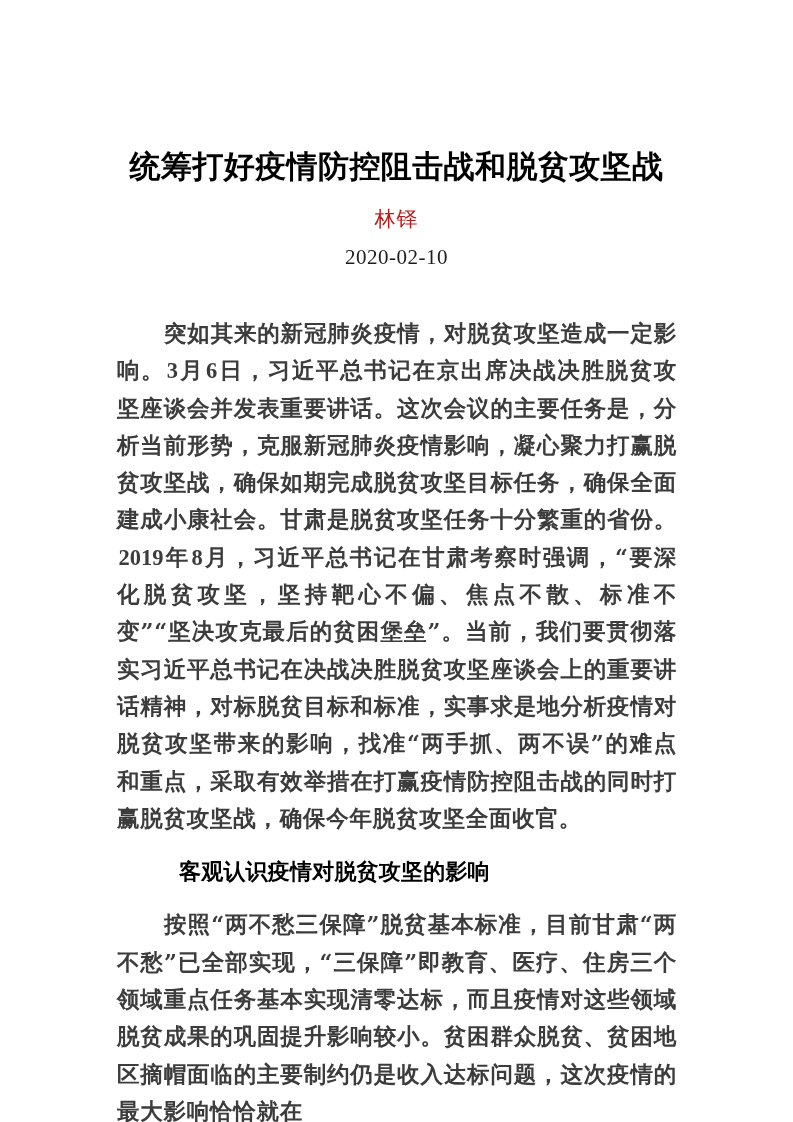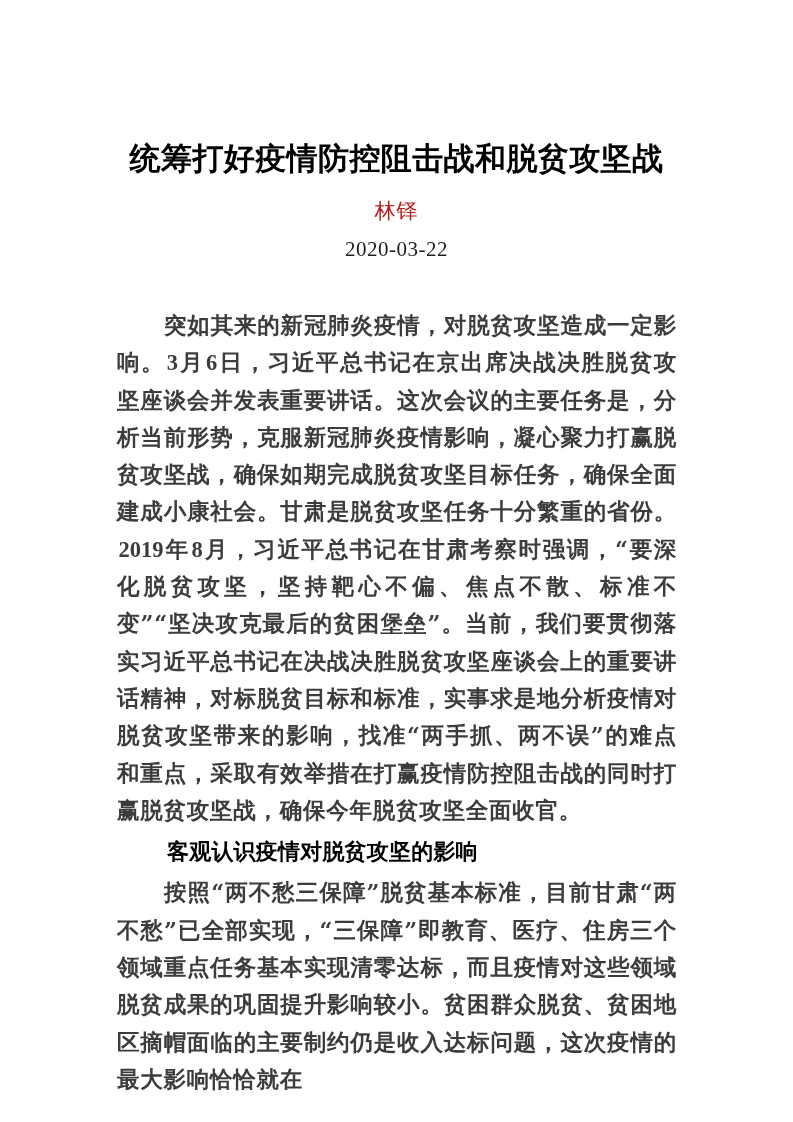--- a/index.html
+++ b/index.html
@@ -12,21 +12,21 @@
     height: 1122px;
     position: relative;
     overflow: hidden;
     font-family: "Liberation Serif", "DejaVu Serif", serif;
     -webkit-font-smoothing: antialiased;
   }
 
   .page {
     position: absolute;
     left: 0;
-    top: 4px;
+    top: 12px;
     width: 793px;
     height: 848px;
     background: #ffffff;
   }
 
   
   .doc-header {
     position: absolute;
     left: 0;
     top: 0;
@@ -94,21 +94,21 @@
     color: #3c3c3c;
     text-align: justify;
     text-justify: inter-character;
     text-indent: 47px;
     letter-spacing: 0.75px;
     word-spacing: 0px;
     font-weight: bold;
   }
 
   .section-heading {
-    margin: 4px;
+    margin: 16px;
     padding: 0;
     font-family: "DejaVu Sans", "Liberation Sans", sans-serif;
     font-weight: bold;
     font-size: 22px;
     line-height: 37.3px;
     color: #000000;
     text-indent: 46px;
     letter-spacing: 0.2px;
     text-align: left;
   }
@@ -123,21 +123,21 @@
 </head>
 <body>
 
 <div class="page">
 
   <div class="doc-header">
     <h1 class="doc-title">统筹打好疫情防控阻击战和脱贫攻坚战</h1>
 
     <div class="doc-author">林铎</div>
 
-    <div class="doc-date">2020-03-22</div>
+    <div class="doc-date">2020-02-10</div>
   </div>
 
   <div class="doc-body">
 
     <p class="para">突如其来的新冠肺炎疫情，对脱贫攻坚造成一定影响。<span class="num">3</span>月<span class="num">6</span>日，习近平总书记在京出席决战决胜脱贫攻坚座谈会并发表重要讲话。这次会议的主要任务是，分析当前形势，克服新冠肺炎疫情影响，凝心聚力打赢脱贫攻坚战，确保如期完成脱贫攻坚目标任务，确保全面建成小康社会。甘肃是脱贫攻坚任务十分繁重的省份。<span class="num">2019</span>年<span class="num">8</span>月，习近平总书记在甘肃考察时强调，“要深化脱贫攻坚，坚持靶心不偏、焦点不散、标准不变”“坚决攻克最后的贫困堡垒”。当前，我们要贯彻落实习近平总书记在决战决胜脱贫攻坚座谈会上的重要讲话精神，对标脱贫目标和标准，实事求是地分析疫情对脱贫攻坚带来的影响，找准“两手抓、两不误”的难点和重点，采取有效举措在打赢疫情防控阻击战的同时打赢脱贫攻坚战，确保今年脱贫攻坚全面收官。</p>
 
     <p class="section-heading">客观认识疫情对脱贫攻坚的影响</p>
 
     <p class="para">按照“两不愁三保障”脱贫基本标准，目前甘肃“两不愁”已全部实现，“三保障”即教育、医疗、住房三个领域重点任务基本实现清零达标，而且疫情对这些领域脱贫成果的巩固提升影响较小。贫困群众脱贫、贫困地区摘帽面临的主要制约仍是收入达标问题，这次疫情的最大影响恰恰就在</p>
 

